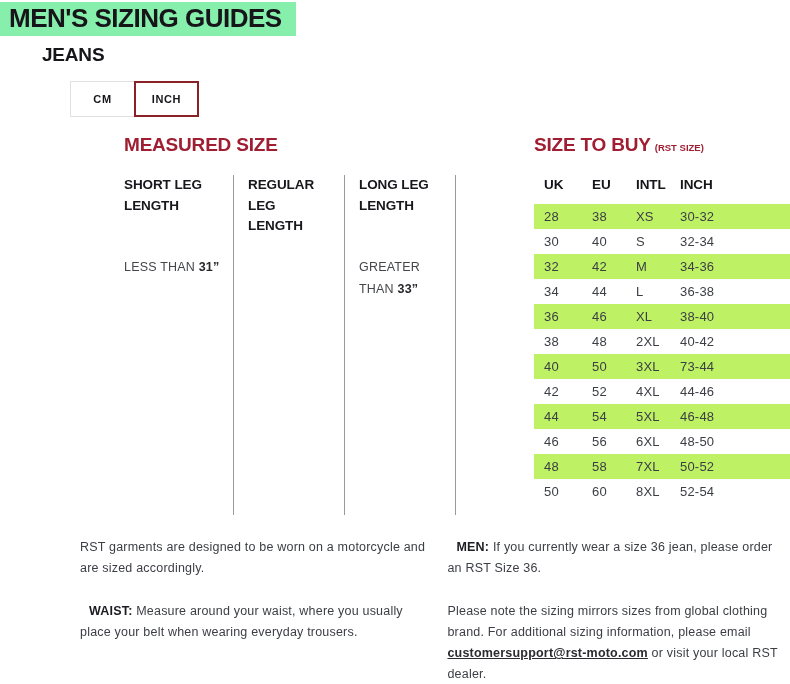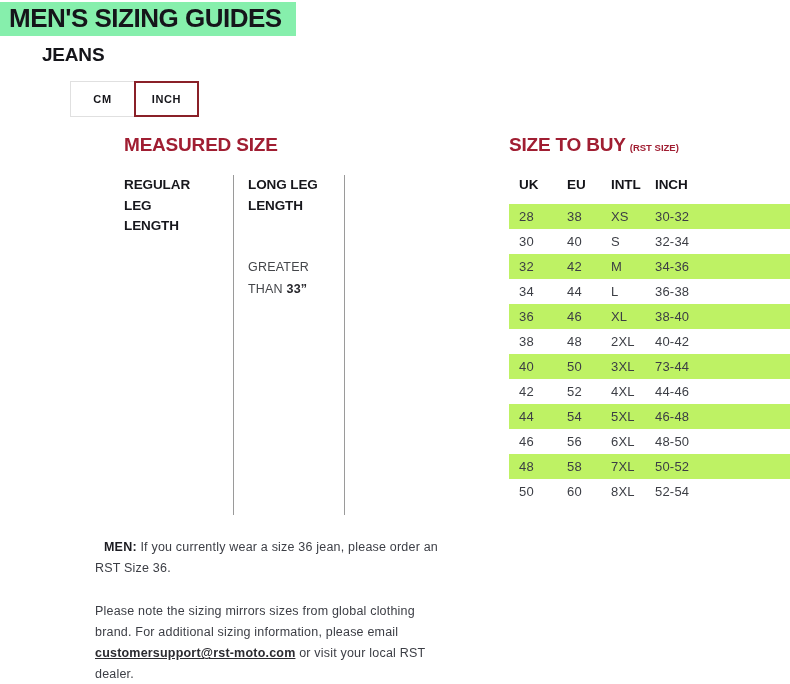--- a/index.html
+++ b/index.html
@@ -142,20 +142,24 @@
     <button class="toggle-btn">CM</button>
     <button class="toggle-btn selected">INCH</button>
   </div>
 
   <div class="main">
 
     <section class="measured">
       <h3 class="red-heading">MEASURED SIZE</h3>
       <div class="cols">
 
+        <div class="col">
+          <div class="col-title">SHORT LEG LENGTH</div>
+          <p class="col-desc"><span class="lead"></span><span>LESS THAN  </span><b>31”</b><span></span><b></b></p>
+        </div>
 
         <div class="col">
           <div class="col-title">REGULAR LEG LENGTH</div>
         </div>
 
         <div class="col">
           <div class="col-title">LONG LEG LENGTH</div>
           <p class="col-desc"><span class="lead">GREATER</span><span>THAN </span><b>33”</b><span></span><b></b></p>
         </div>
 
@@ -252,19 +256,23 @@
               <td>8XL</td>
               <td>52-54</td>
             </tr>
         </tbody>
       </table>
     </section>
 
   </div>
 
   <div class="notes">
+    <div class="notes-left">
+      <p><span>RST garments are designed to be worn on a motorcycle and are sized accordingly.</span></p>
+      <p><b>WAIST:</b><span> Measure around your waist, where you usually place your belt when wearing everyday trousers.</span></p>
+    </div>
     <div class="notes-right">
       <p><b>MEN:</b><span> If you currently wear a size 36 jean, please order an RST Size 36.</span></p>
       <p><span>Please note the sizing mirrors sizes from global clothing brand. For additional sizing information, please email </span><a class="email-link" href="#">customersupport@rst-moto.com</a><span> or visit your local RST dealer.</span></p>
     </div>
   </div>
 
 </div>
 
 </body></html>

